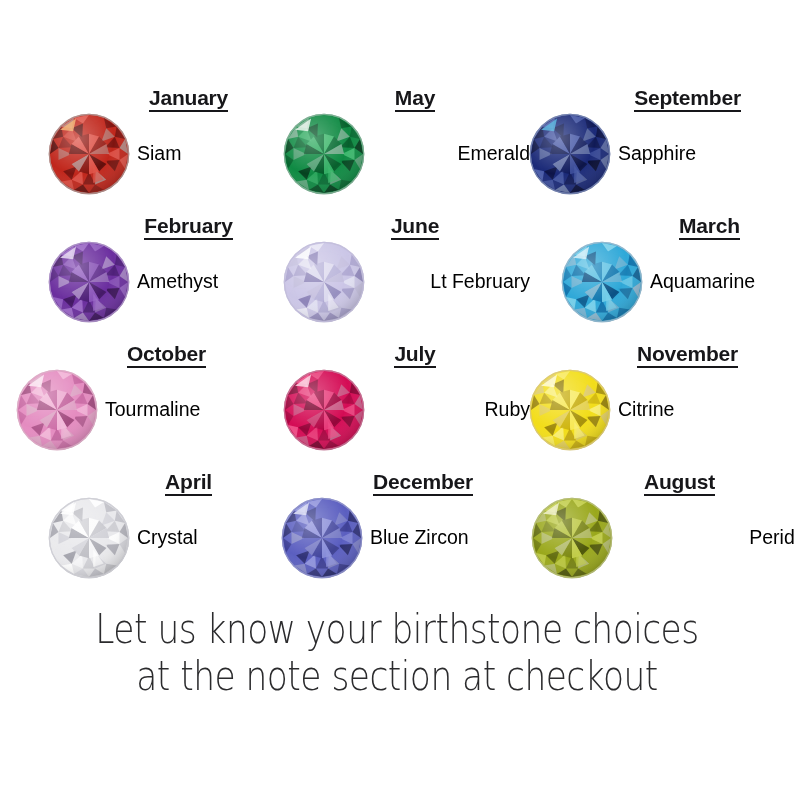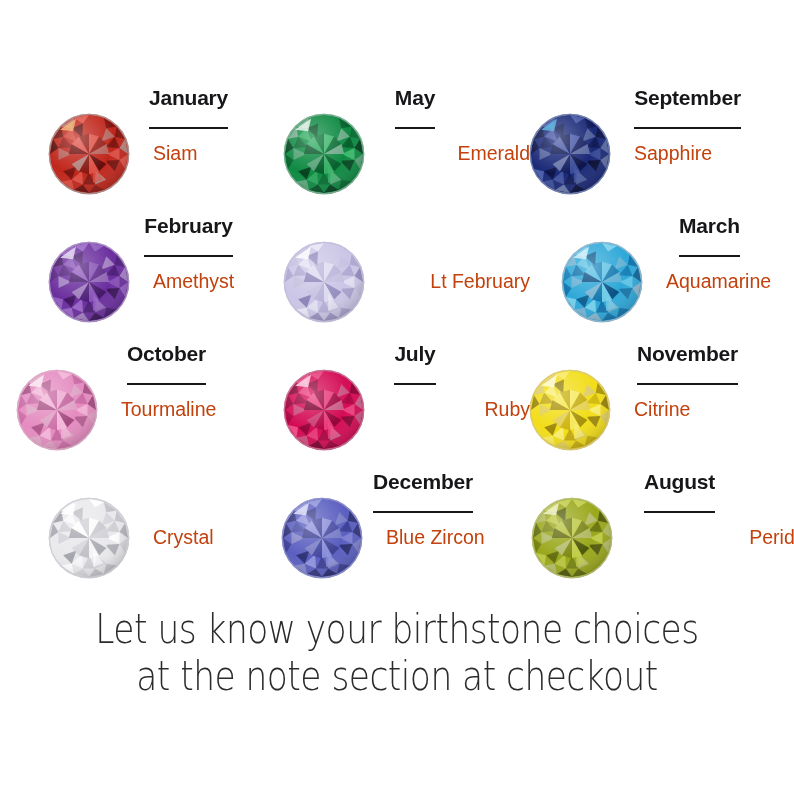--- a/index.html
+++ b/index.html
@@ -44,21 +44,21 @@
     width: 100%;
     text-align: center;
     font-size: 21px;
     font-weight: bold;
     color: #17171a;
     letter-spacing: -0.2px;
     white-space: nowrap;
   }
   .month .u {
     border-bottom: 2.5px solid #17171a;
-    padding-bottom: 18px;
+    padding-bottom: 1px;
   }
 
   .stone-row {
     position: absolute;
     top: 30px;
     left: 0;
     width: 100%;
     height: 92px;
     display: flex;
     align-items: center;
@@ -66,24 +66,24 @@
 
   .gem {
     width: 84px;
     height: 84px;
     flex: 0 0 84px;
     display: block;
   }
 
   .stone-name {
     font-size: 19.5px;
-    color: #c2410c;
+    color: #000000;
     white-space: nowrap;
     line-height: 1;
-    margin-left: 22px;
+    margin-left: 6px;
   }
 
   
   .col1 .stone-row { padding-left: 47px; }
   .col2 .stone-row { padding-left: 17px; justify-content: space-between; }
   .col3 .stone-row { padding-left: 15px; }
 
   .col1 .month { padding-left: 56px; }
   .col2 .month { padding-left: 26px; }
   .col3 .month { padding-left: 34px; }
@@ -371,20 +371,21 @@
                 </radialGradient>
               </defs>
               <circle cx="50" cy="50" r="48" fill="url(#g2)"></circle>
               <circle cx="50" cy="50" r="47.2" fill="none" stroke="#a98cc4" stroke-width="1.4" opacity="0.8"></circle>
             </svg></span>
         <span class="stone-name">Amethyst</span>
       </div>
     </div>
 
     <div class="cell col2">
+      <div class="month"><span class="u">June</span></div>
       <div class="stone-row">
         <span class="gem"><svg viewBox="0 0 100 100" width="100%" height="100%">
               <circle cx="50" cy="50" r="48" fill="#c3bedc"></circle>
               <circle cx="50" cy="50" r="46.5" fill="#cbc6e6"></circle>
               <polygon points="50,3.5 67.79477960497668,7.039601738225166 57.21834191459675,13.710944625080472" fill="#cbc6e6" opacity="0.76"></polygon>
               <polygon points="67.79477960497668,7.039601738225166 82.88046532517447,17.119534674825545 70.55609862172528,19.235624344805828" fill="#cbc6e6" opacity="0.82"></polygon>
               <polygon points="82.88046532517447,17.119534674825545 92.96039826177483,32.205220395023325 80.76437565519417,29.44390137827472" fill="#a9a2cd" opacity="0.84"></polygon>
               <polygon points="92.96039826177483,32.205220395023325 96.5,50 86.28905537491953,42.78165808540325" fill="#8d84b8" opacity="0.93"></polygon>
               <polygon points="96.5,50 92.96039826177483,67.79477960497667 86.28905537491953,57.21834191459675" fill="#c3bedc" opacity="0.90"></polygon>
               <polygon points="92.96039826177483,67.79477960497667 82.88046532517447,82.88046532517446 80.76437565519417,70.55609862172528" fill="#cbc6e6" opacity="0.68"></polygon>
@@ -700,20 +701,21 @@
                 </radialGradient>
               </defs>
               <circle cx="50" cy="50" r="48" fill="url(#g11)"></circle>
               <circle cx="50" cy="50" r="47.2" fill="none" stroke="#ddca6e" stroke-width="1.4" opacity="0.8"></circle>
             </svg></span>
         <span class="stone-name">Citrine</span>
       </div>
     </div>
 
     <div class="cell col1">
+      <div class="month"><span class="u">April</span></div>
       <div class="stone-row">
         <span class="gem"><svg viewBox="0 0 100 100" width="100%" height="100%">
               <circle cx="50" cy="50" r="48" fill="#cfcfd6"></circle>
               <circle cx="50" cy="50" r="46.5" fill="#e9e9ec"></circle>
               <polygon points="50,3.5 67.79477960497668,7.039601738225166 57.21834191459675,13.710944625080472" fill="#ffffff" opacity="0.91"></polygon>
               <polygon points="67.79477960497668,7.039601738225166 82.88046532517447,17.119534674825545 70.55609862172528,19.235624344805828" fill="#bdbdc4" opacity="0.86"></polygon>
               <polygon points="82.88046532517447,17.119534674825545 92.96039826177483,32.205220395023325 80.76437565519417,29.44390137827472" fill="#bdbdc4" opacity="0.82"></polygon>
               <polygon points="92.96039826177483,32.205220395023325 96.5,50 86.28905537491953,42.78165808540325" fill="#9a9aa3" opacity="0.71"></polygon>
               <polygon points="96.5,50 92.96039826177483,67.79477960497667 86.28905537491953,57.21834191459675" fill="#cfcfd6" opacity="0.84"></polygon>
               <polygon points="92.96039826177483,67.79477960497667 82.88046532517447,82.88046532517446 80.76437565519417,70.55609862172528" fill="#e9e9ec" opacity="0.98"></polygon>

